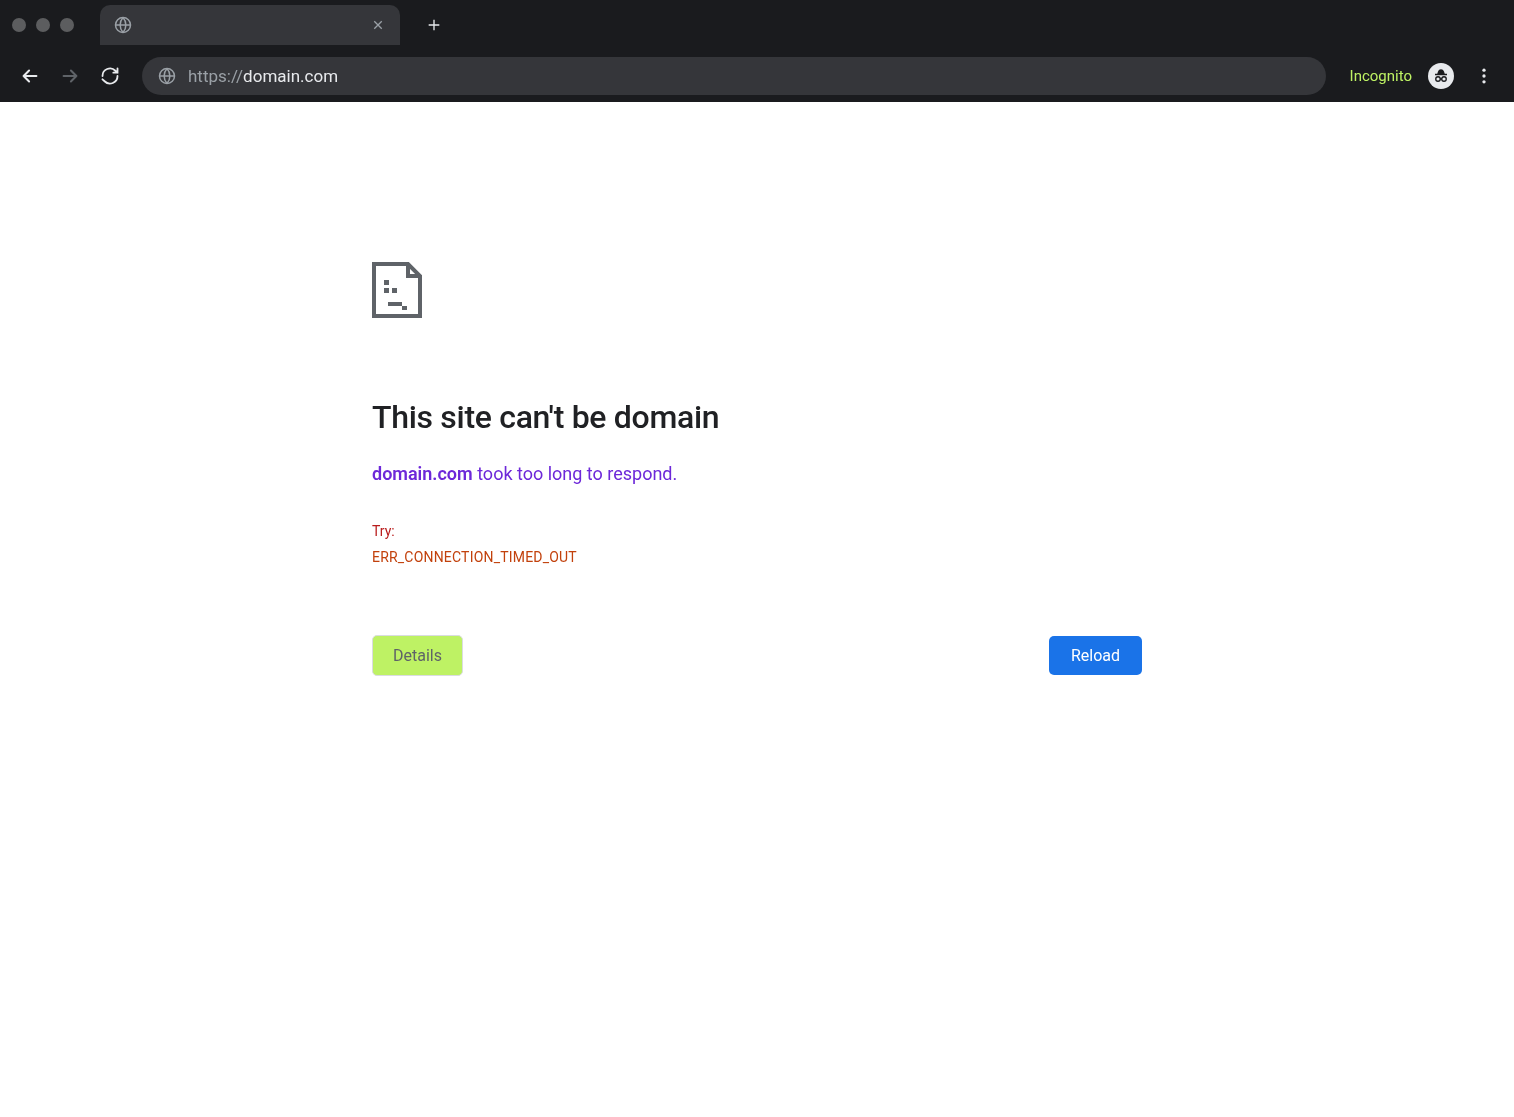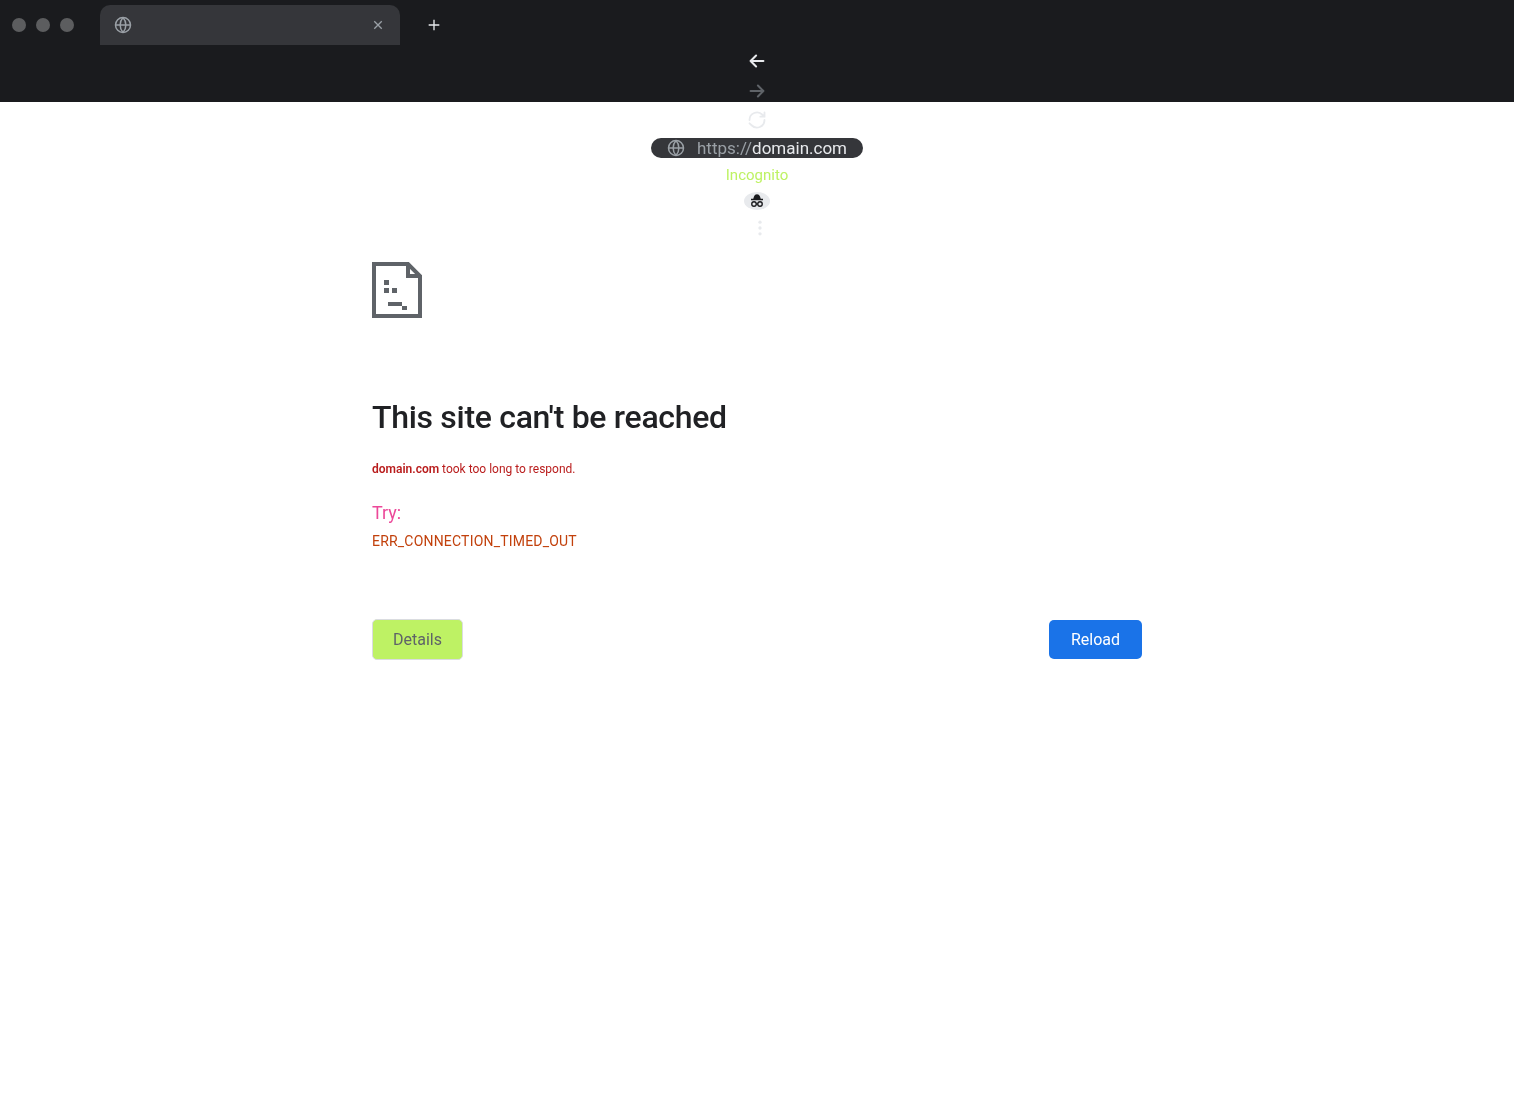--- a/index.html
+++ b/index.html
@@ -93,21 +93,20 @@
       cursor: pointer;
       margin-left: 10px;
     }
 
     .toolbar {
       height: 52px;
       display: flex;
       align-items: center;
       padding: 0 14px;
       gap: 8px;
-      flex-direction: column;
     }
 
     .nav-arrow {
       width: 32px;
       height: 32px;
       display: flex;
       align-items: center;
       justify-content: center;
       color: #e8eaed;
       cursor: pointer;
@@ -202,33 +201,33 @@
 
     .error-title {
       font-size: 32px;
       font-weight: 500;
       color: #202124;
       margin-bottom: 24px;
       letter-spacing: -0.3px;
     }
 
     .error-desc {
-      font-size: 12px;
-      color: #b91c1c;
-      margin-bottom: 24px;
+      font-size: 18px;
+      color: #6d28d9;
+      margin-bottom: 36px;
       line-height: 1.5;
     }
 
     .error-desc .domain {
       font-weight: 600;
     }
 
     .try-label {
-      font-size: 18px;
-      color: #ec4899;
+      font-size: 14px;
+      color: #b91c1c;
       margin-bottom: 10px;
     }
 
     .suggestions {
       list-style: none;
       padding-left: 32px;
       margin-bottom: 34px;
     }
 
     .suggestions li {
@@ -371,21 +370,21 @@
         <path d="M2 2 h34 l12 12 v40 h-46 z" fill="none" stroke="#5f6368" stroke-width="4"></path>
         <path d="M36 2 v12 h12" fill="none" stroke="#5f6368" stroke-width="4"></path>
         <rect x="12" y="18" width="5" height="5" fill="#5f6368"></rect>
         <rect x="12" y="26" width="5" height="5" fill="#5f6368"></rect>
         <rect x="20" y="26" width="5" height="5" fill="#5f6368"></rect>
         <rect x="16" y="40" width="14" height="4" fill="#5f6368"></rect>
         <rect x="30" y="44" width="5" height="4" fill="#5f6368"></rect>
       </svg>
     </div>
 
-    <h1 class="error-title">This site can't be reached</h1>
+    <h1 class="error-title">This site can't be domain</h1>
 
     <p class="error-desc">
       <span class="domain">domain.com</span><span> took too long to respond.</span>
     </p>
 
     <p class="try-label">Try:</p>
 
 
     <p class="error-code">ERR_CONNECTION_TIMED_OUT</p>
 

